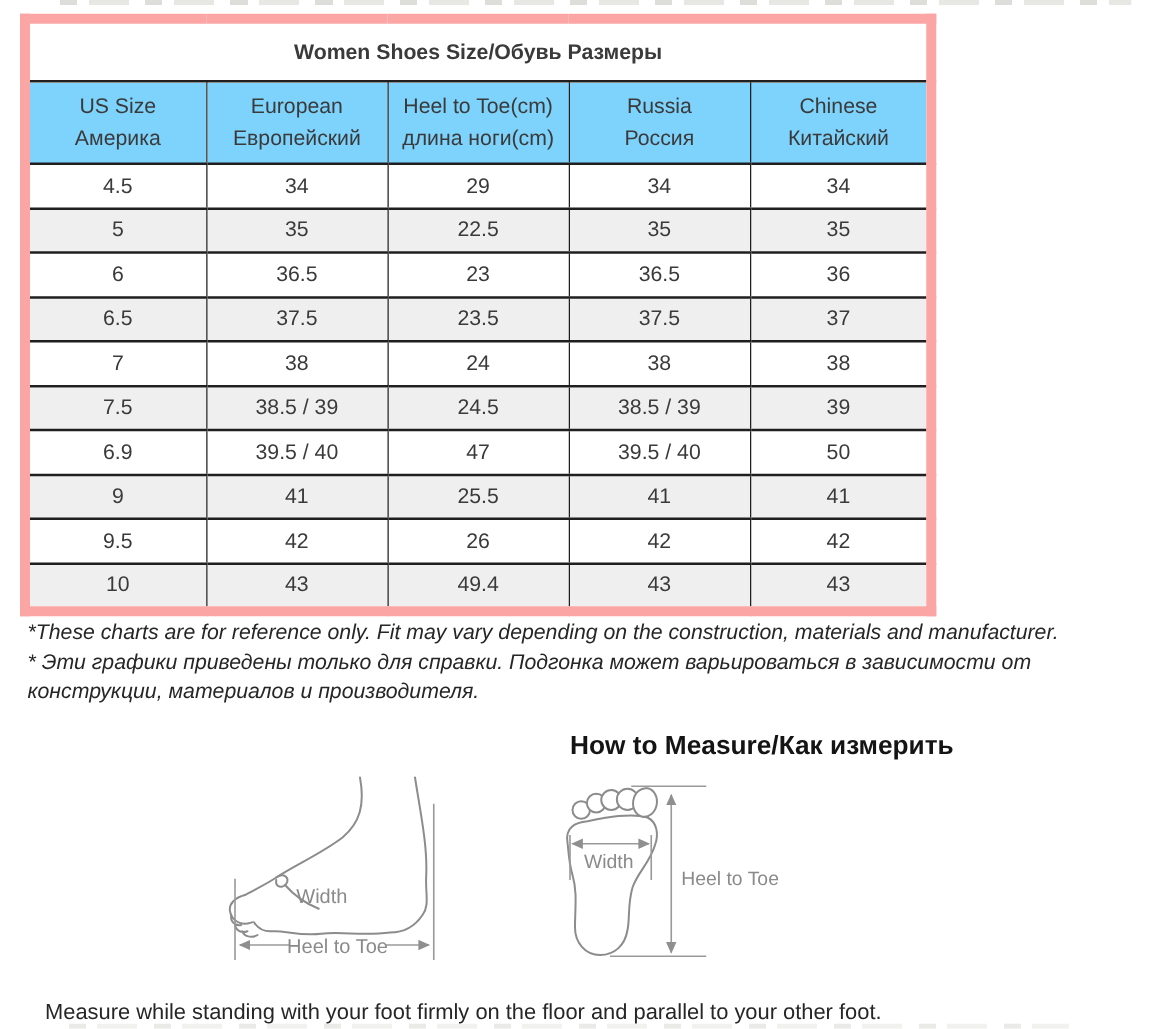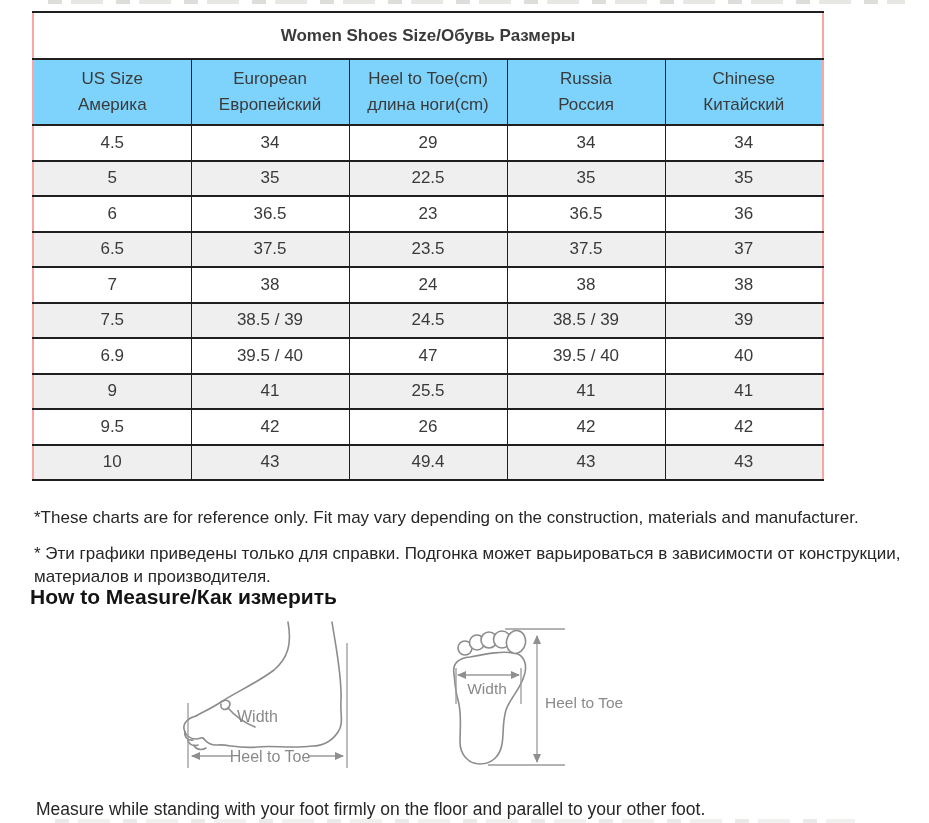--- a/index.html
+++ b/index.html
@@ -10,42 +10,42 @@
   }
 
   
   .artifact{position:absolute;height:4px;opacity:.45;filter:blur(.6px);
     background:repeating-linear-gradient(90deg,#b5b5ae 0 14px,transparent 14px 23px,#ccccc4 23px 55px,transparent 55px 68px);}
   .artifact.top{left:48px;top:0;width:857px;}
   .artifact.bottom{left:55px;top:819px;width:800px;opacity:.28;}
 
   
   table.size-table{
-    position:absolute;left:32px;top:11px;width:792px;
-    border-collapse:collapse;table-layout:fixed;border:2px solid #fca5a5;
+    position:absolute;left:16px;top:11px;width:733px;
+    border-collapse:collapse;table-layout:fixed;border:8px solid #fca5a5;
   }
   .size-table th,.size-table td{
     border:solid #1f1f1f;border-width:2px 1px;
     text-align:center;vertical-align:middle;padding:0;
     font-size:17px;color:#3a3a3a;overflow:hidden;
   }
   .title-cell{height:45px;font-size:21px;font-weight:bold;color:#141414;background:#ffffff;}
   tr.header-row th{height:64px;background:#7dd3fc;font-weight:normal;line-height:1.55;}
   tbody.size-body td{height:33.5px;}
   tbody.size-body tr:nth-child(even){background:#efefef;}
   .accent{color:#bf3b30;}
 
   
   .notes{position:absolute;left:22px;top:494px;width:905px;
     font-size:17px;line-height:23.5px;color:#262626;}
-  .notes p{margin:12px;}
+  .notes p{margin:0;font-style:italic;}
 
   
   .measure-heading{position:absolute;left:30px;top:585px;width:733px;
-    text-align:left;font-size:21px;font-weight:bold;color:#141414;}
+    text-align:right;font-size:21px;font-weight:bold;color:#141414;}
   svg.side-view{position:absolute;left:175px;top:618px;}
   svg.sole-view{position:absolute;left:428px;top:612px;}
   .outline{stroke:#8c8c8c;stroke-width:1.6;fill:none;stroke-linecap:round;}
   .outline.filled{fill:#ffffff;}
   .dim{stroke:#9a9a9a;stroke-width:1.3;fill:none;}
   .dim-label{fill:#8a8a8a;font-size:16px;}
   .dim-label.small{font-size:15.5px;}
 
   .instruction{position:absolute;left:20px;top:783px;margin:16px;
     font-size:17.5px;color:#262626;}
@@ -124,21 +124,21 @@
       <td>38.5 / 39</td>
       <td class="accent">24.5</td>
       <td>38.5 / 39</td>
       <td>39</td>
     </tr>
     <tr>
       <td>6.9</td>
       <td>39.5 / 40</td>
       <td class="accent">47</td>
       <td>39.5 / 40</td>
-      <td>40</td>
+      <td>50</td>
     </tr>
     <tr>
       <td>9</td>
       <td>41</td>
       <td class="accent">25.5</td>
       <td>41</td>
       <td>41</td>
     </tr>
     <tr>
       <td>9.5</td>

